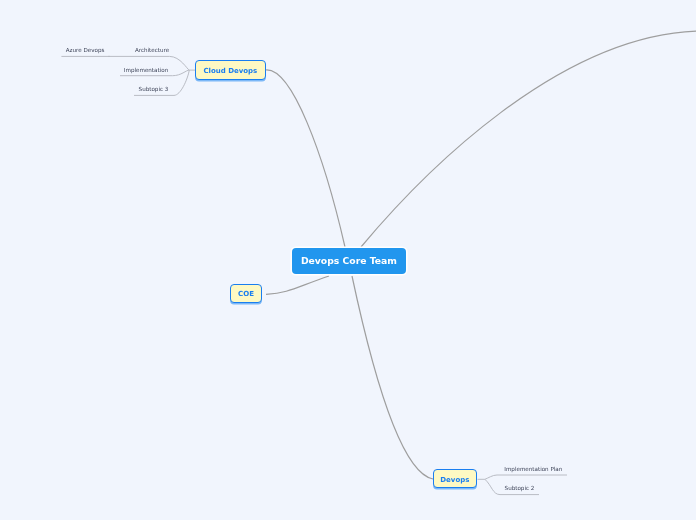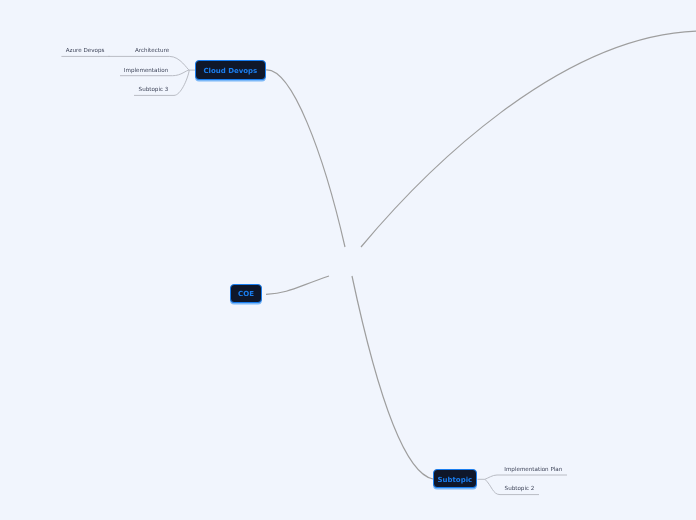--- a/index.html
+++ b/index.html
@@ -16,21 +16,21 @@
     display:flex;align-items:center;justify-content:center;
     filter:blur(0px);
   }
   .root-node{
     background:#2196ee;color:#ffffff;
     font-weight:bold;font-size:9.25px;
     border-radius:4px;
     box-shadow:0 0 0 1.6px #ffffff;
   }
   .branch-node{
-    background:#0f172a;color:#1a7ef0;
+    background:#fef9c3;color:#1a7ef0;
     font-weight:bold;font-size:7px;
     border:1.6px solid #1a7ef0;
     border-radius:4px;
     box-shadow:0 1.6px 0 -0.1px #7cb8f7;
   }
   .branch-node .node-text{position:relative;top:1px;}
   .leaf{
     position:absolute;color:#3c4257;
     font-size:5.6px;white-space:nowrap;
     transform:translateX(-50%);
@@ -54,31 +54,34 @@
       <path d="M484.9,479.3 L477.5,479.3"></path>
     </g>
     <g fill="none" stroke="#9e9e9e" stroke-width="1.2">
       <path d="M266,70 C291.7,68.2 323.3,152.5 345,247"></path>
       <path d="M361,247 C422.4,173.6 559.1,34.1 700,31"></path>
       <path d="M329,276 C294.4,287.9 289.7,292.7 266,294.3"></path>
       <path d="M352,276 C373.2,375.4 401.2,472.9 433,479"></path>
     </g>
   </svg>
 
+  <div class="node root-node" style="left:292.3px;top:248px;width:113.3px;height:25.6px">
+    <span class="node-text">Devops Core Team</span>
+  </div>
 
   <div class="node branch-node" style="left:194.9px;top:60px;width:70.9px;height:19.9px">
     <span class="node-text">Cloud Devops</span>
   </div>
 
   <div class="node branch-node" style="left:230px;top:283.9px;width:32px;height:19.2px">
     <span class="node-text">COE</span>
   </div>
 
   <div class="node branch-node" style="left:432.8px;top:469.2px;width:44.1px;height:19.3px">
-    <span class="node-text">Subtopic</span>
+    <span class="node-text">Devops</span>
   </div>
 
   <div class="leaf" style="left:85.05px;top:47.1px">
     <span>Azure Devops</span>
   </div>
   <div class="leaf" style="left:152px;top:47.1px">
     <span>Architecture</span>
   </div>
   <div class="leaf" style="left:146px;top:66.5px">
     <span>Implementation</span>

